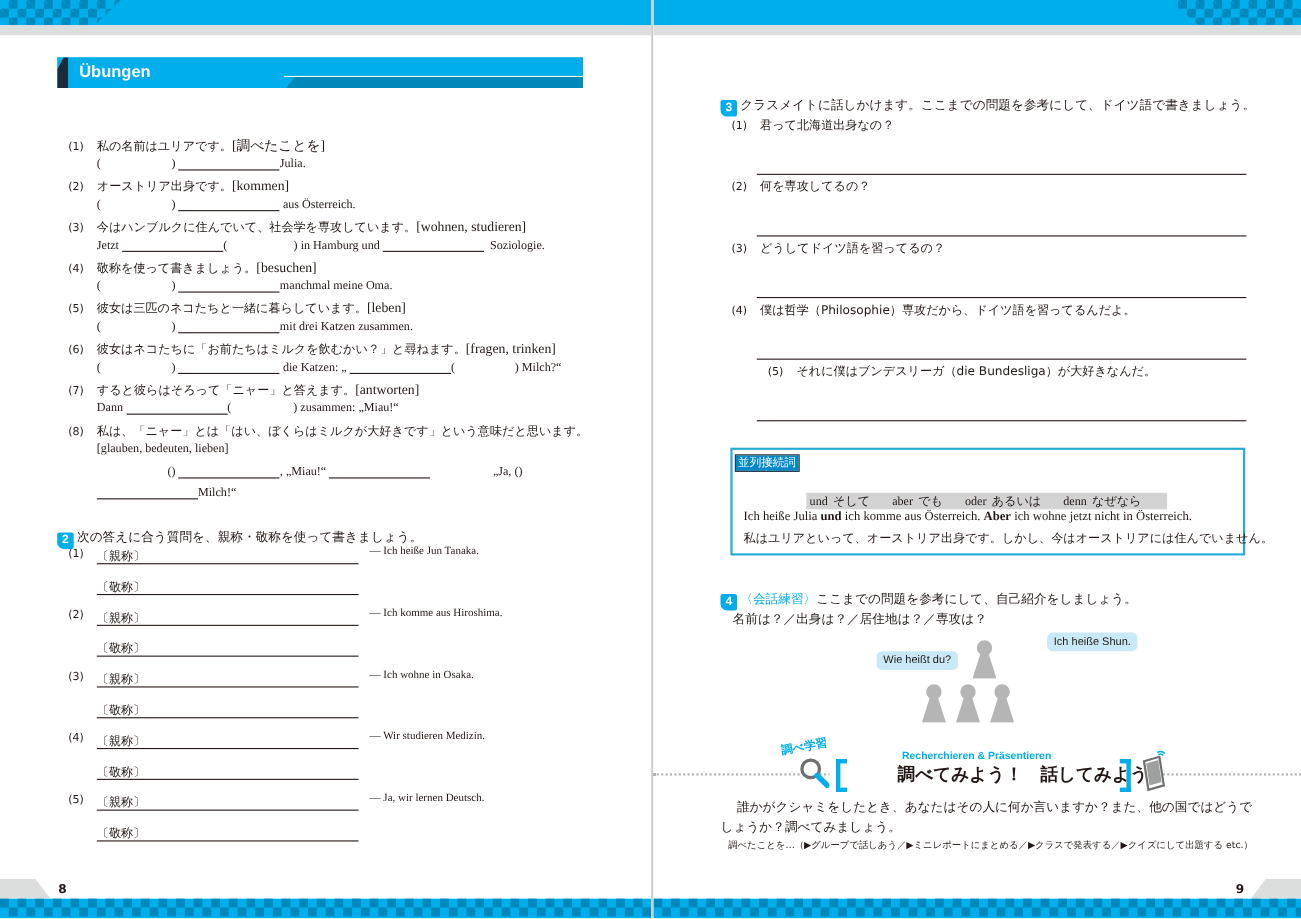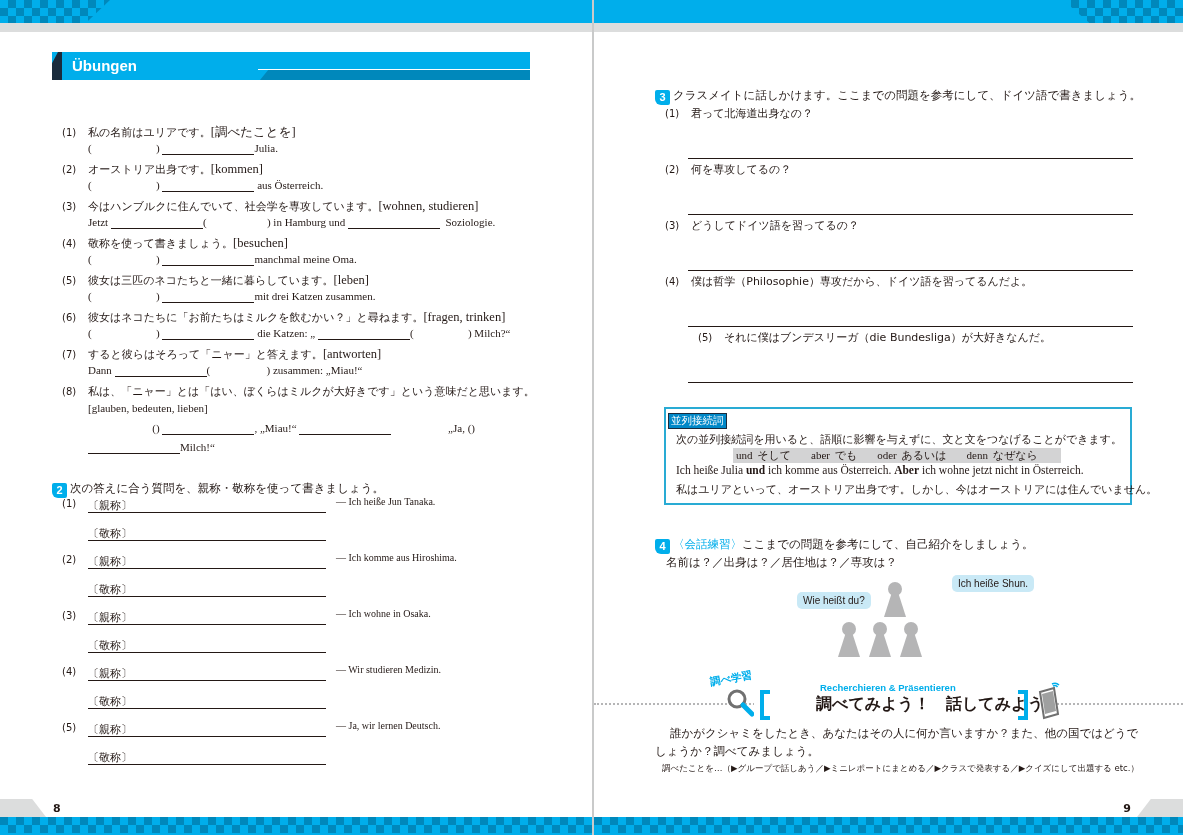--- a/index.html
+++ b/index.html
@@ -242,21 +242,20 @@
 <div class="r-line" style="top:214px;"></div>
 <div class="r-item" style="top:218px;"><span class="num">(3)</span><span>どうしてドイツ語を習ってるの？</span></div>
 <div class="r-line" style="top:270px;"></div>
 <div class="r-item" style="top:274px;"><span class="num">(4)</span><span>僕は哲学（Philosophie）専攻だから、ドイツ語を習ってるんだよ。</span></div>
 <div class="r-line" style="top:326px;"></div>
 <div class="r-item" style="top:330px;margin-left:33px;"><span class="num">(5)</span><span>それに僕はブンデスリーガ（die Bundesliga）が大好きなんだ。</span></div>
 <div class="r-line" style="top:382px;"></div>
 
 <div class="conj-box">
   <span class="conj-tag">並列接続詞</span>
-  <div class="conj-line" style="top:23px;">次の並列接続詞を用いると、語順に影響を与えずに、文と文をつなげることができます。</div>
   <div class="conj-hl"></div>
   <div class="conj-words de">
     <span>und そして</span><span>aber でも</span><span>oder あるいは</span><span>denn なぜなら</span>
   </div>
   <div class="conj-line" style="top:73px;">私はユリアといって、オーストリア出身です。しかし、今はオーストリアには住んでいません。</div>
   <div class="conj-line de" style="top:55px; font-size:11.5px;">
     <span>Ich heiße Julia </span><b>und</b><span> ich komme aus Österreich. </span><b>Aber</b><span> ich wohne jetzt nicht in Österreich.</span>
   </div>
 </div>
 

